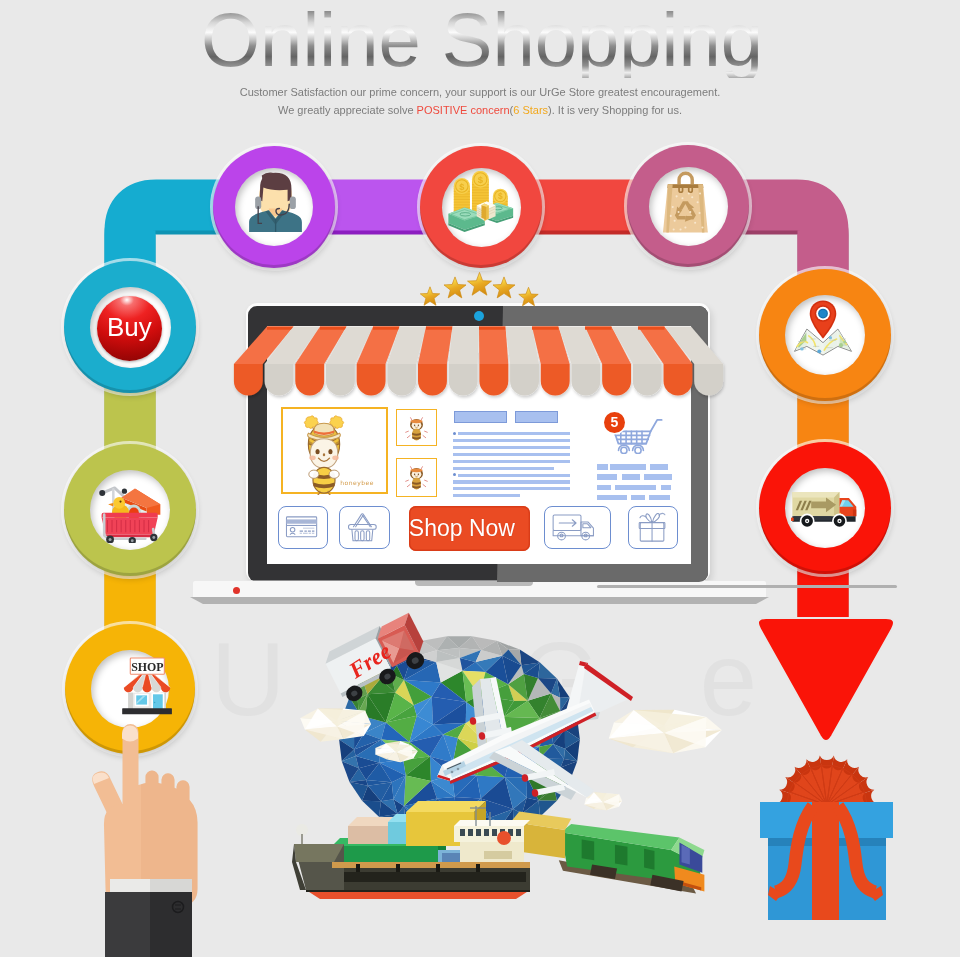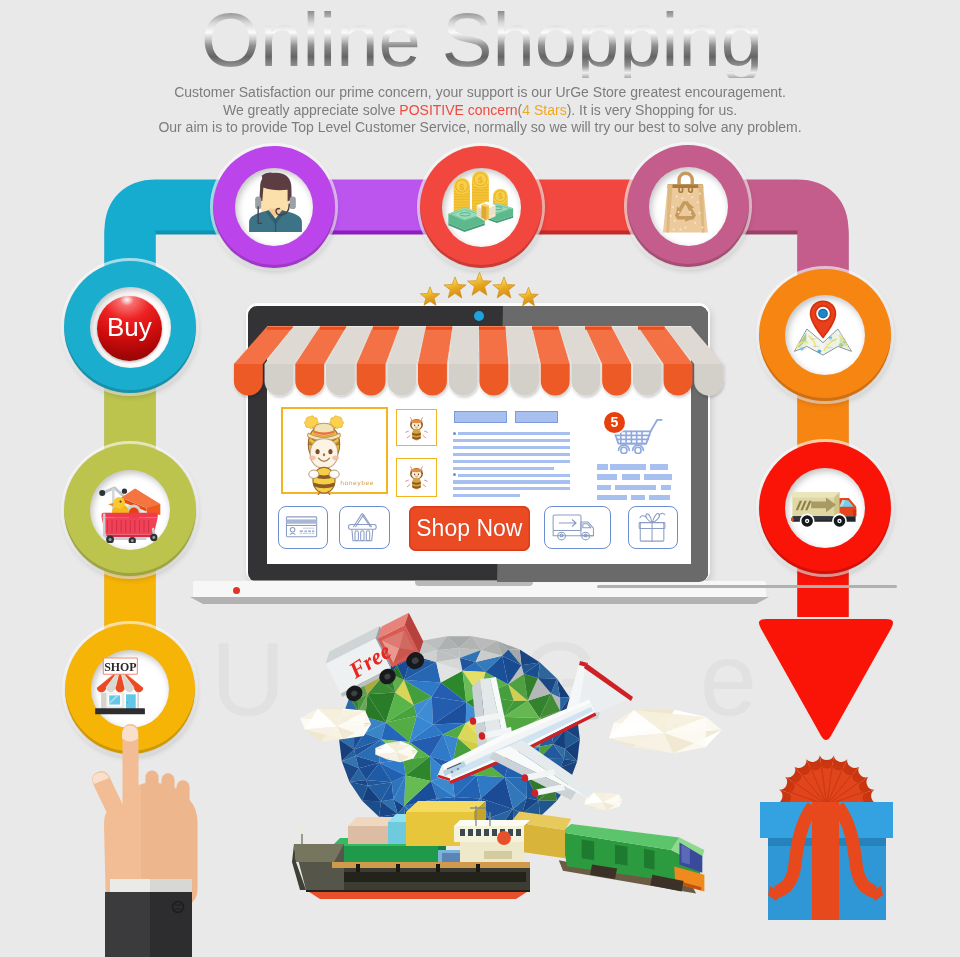--- a/index.html
+++ b/index.html
@@ -5,21 +5,21 @@
 
 html,body{margin:0;padding:0;}
 body{width:960px;height:957px;overflow:hidden;background:#e9e9e9;
  font-family:"Liberation Sans",sans-serif;position:relative;}
 #stage{position:absolute;left:0;top:0;width:960px;height:957px;background:#e9e9e9;overflow:hidden;}
 #title{position:absolute;left:2px;top:2px;width:960px;text-align:center;
  font-size:76px;font-weight:400;line-height:1;
  background:linear-gradient(180deg,#606060 0%,#8c8c8c 12%,#d6d6d6 27%,#fbfbfb 40%,#c9c9c9 49%,#8d8d8d 58%,#646464 72%,#909090 84%,#efefef 93%,#a9a9a9 100%);
  -webkit-background-clip:text;background-clip:text;color:transparent;}
 #subtitle{position:absolute;left:0;top:84px;width:960px;text-align:center;}
-#subtitle .l{display:block;font-size:14px;line-height:17.5px;white-space:nowrap;}
+#subtitle .l{display:block;font-size:11px;line-height:17.5px;white-space:nowrap;}
 .c-gray{color:#7c7c7c;}
 .c-red{color:#ef4a3d;}
 .c-orange{color:#f2a81d;}
 #watermark{position:absolute;left:4px;top:628px;width:960px;text-align:center;
  font-size:103px;font-weight:400;color:#e1e1e1;line-height:1;letter-spacing:100px;text-indent:100px;}
 #awning{position:absolute;left:0;top:0;width:960px;height:957px;overflow:visible;z-index:20;}
 #stars{position:absolute;left:0;top:0;width:960px;height:957px;overflow:visible;z-index:22;}
 #hand{position:absolute;left:0;top:0;width:960px;height:957px;overflow:visible;z-index:30;}
 #gift,#giftbox{position:absolute;left:0;top:0;width:960px;height:957px;overflow:visible;z-index:12;}
 #gift{z-index:11;}
@@ -53,21 +53,21 @@
  background:radial-gradient(ellipse 120% 100% at 46% 6%, #ffffff 0%, #f76e6e 9%, #ee2222 30%, #d00d0d 58%, #a50606 84%, #8a0505 100%);
  display:flex;align-items:center;justify-content:center;
  box-shadow:0 1px 3px rgba(0,0,0,0.35);}
 .buybtn span{color:#fff;font-size:26px;font-weight:400;letter-spacing:0px;
  transform:translateY(-1px);}
 .tile.tl1{left:11px;top:180.7px;width:50.2px;height:42.6px;}
 .tile.tl2{left:72.4px;top:180.7px;width:50.6px;height:42.6px;}
 .tile.tl3{left:277px;top:180.7px;width:67.2px;height:42.6px;}
 .tile.tl4{left:361.3px;top:180.7px;width:50.1px;height:42.6px;}
 .shopnow{left:141.8px;top:180.8px;width:121.1px;height:44.6px;background:#ea4b23;
- border-radius:7px;color:#fff;font-size:23px;font-weight:400;line-height:44.6px;text-align:center;
+ border-radius:7px;color:#fff;font-size:23px;font-weight:400;line-height:44.6px;
  text-shadow:0 0 1px rgba(180,30,0,0.7);box-shadow:inset 0 0 0 1.4px #d93c18;}
 svg.layer{position:absolute;left:0;top:0;width:960px;height:957px;overflow:visible;}
 
 #laptop{position:absolute;left:0;top:0;width:960px;height:957px;z-index:10;}
 .lt-lid{position:absolute;left:246px;top:303px;width:464px;height:279px;background:#fcfcfc;
  border-radius:11px;box-shadow:2px 4px 7px rgba(0,0,0,0.12);}
 .lt-lid::after{content:"";position:absolute;left:2px;top:3px;right:2px;bottom:0px;
  background:#333335;border-radius:9px;}
 .lt-lid-light{position:absolute;left:251px;top:3px;width:211px;height:276px;
  background:#6a6a6a;border-radius:0 9px 9px 0;z-index:2;
@@ -114,22 +114,21 @@
   <path d="M823 328 L823 515" fill="none" stroke="#f78512" stroke-width="51"></path>
   <path d="M823 501 L823 625" fill="none" stroke="#c70d03" stroke-width="51" transform="translate(0,4)"></path>
   <path d="M823 501 L823 625" fill="none" stroke="#fa1408" stroke-width="51"></path>
   <path d="M768 618 L886 618 Q898 618 892 629 L832 736 Q826 746 820 736 L760 629 Q754 618 766 618 Z" fill="#fa1408" stroke="#e8e8e8" stroke-width="2"></path>
   </g>
 </svg>
 
   <div id="title">Online Shopping</div>
   <div id="subtitle">
       <span class="l"><span class="c-gray">Customer Satisfaction our prime concern, your support is our UrGe Store greatest encouragement.</span></span>
-      <span class="l"><span class="c-gray">We greatly appreciate solve </span><span class="c-red">POSITIVE concern</span><span class="c-gray">(</span><span class="c-orange">4 Stars</span><span class="c-gray">)</span><span class="c-gray">. It is very Shopping for us.</span></span>
-      <span class="l"><span class="c-gray">Our aim is to provide Top Level Customer Service, normally so we will try our best to solve any problem.</span></span>
+      <span class="l"><span class="c-gray">We greatly appreciate solve </span><span class="c-red">POSITIVE concern</span><span class="c-gray">(</span><span class="c-orange">6 Stars</span><span class="c-gray">)</span><span class="c-gray">. It is very Shopping for us.</span></span>
     </div>
 
 <div id="laptop">
   <div class="lt-lidshadow"></div>
   <div class="lt-lid">
     <div class="lt-lid-light"></div>
     <div class="lt-cam"></div>
     <div class="lt-screen">
 <div class="prod-box">
   <svg viewBox="0 0 100 178" class="beesvg">
@@ -1095,21 +1094,21 @@
  <circle cx="54" cy="90" r="5.6" fill="#2e3338"></circle>
           <circle cx="54" cy="90" r="2.2" fill="#9aa0a6"></circle>
  <circle cx="87" cy="85" r="5.6" fill="#2e3338"></circle>
           <circle cx="87" cy="85" r="2.2" fill="#9aa0a6"></circle>
 </g>
 </svg>
     </div>
 <div class="node" style="left:65.0px;top:624.0px;width:130.0px;height:130.0px;background:#f6b406">
       <div class="node-well" style="left:26.3px;top:26.3px;width:77.4px;height:77.4px"></div>
     </div>
-<div class="node-icon" style="left:93px;top:657.4px;width:54.1px;height:58.4px">
+<div class="node-icon" style="left:120px;top:657.4px;width:54.1px;height:58.4px">
       <svg viewBox="0 0 100 108" class="nsvg">
 <g>
 <path d="M38.00 31 L42.80 31 L24.20 57 A8.60 8.60 0 0 1 7.00 57 Z" fill="#ea4b24"></path>
 <path d="M42.80 31 L47.60 31 L41.40 57 A8.60 8.60 0 0 1 24.20 57 Z" fill="#d8d8d5"></path>
 <path d="M47.60 31 L52.40 31 L58.60 57 A8.60 8.60 0 0 1 41.40 57 Z" fill="#ea4b24"></path>
 <path d="M52.40 31 L57.20 31 L75.80 57 A8.60 8.60 0 0 1 58.60 57 Z" fill="#d8d8d5"></path>
 <path d="M57.20 31 L62.00 31 L93.00 57 A8.60 8.60 0 0 1 75.80 57 Z" fill="#ea4b24"></path>
 <g stroke="#ffffff" stroke-width="1.0" opacity="0.95" fill="none">
 <path d="M38.00 32 L7.00 56"></path>
 <path d="M42.80 32 L24.20 56"></path>

